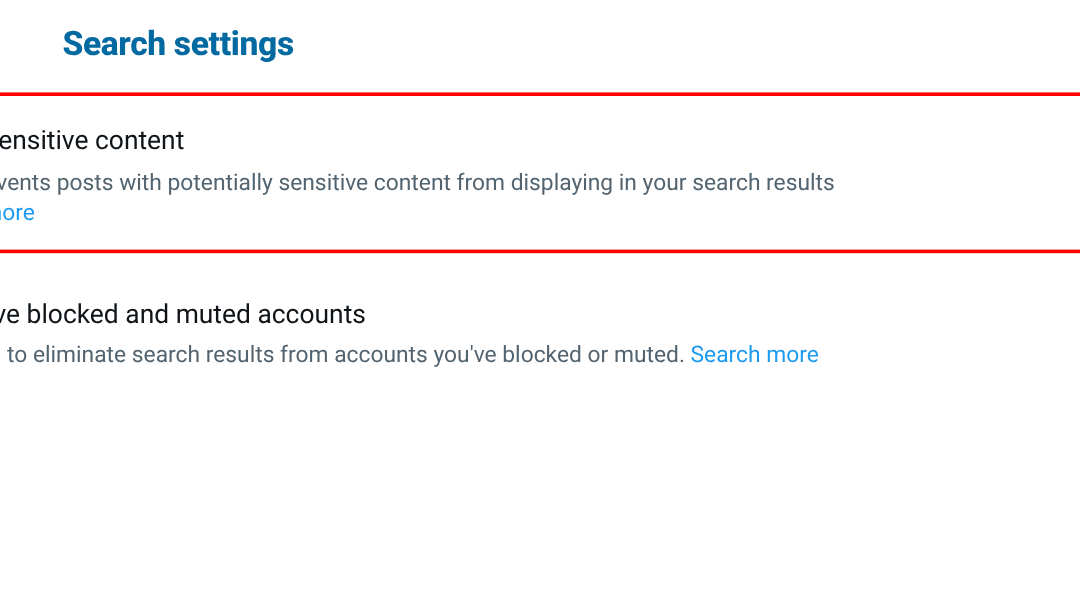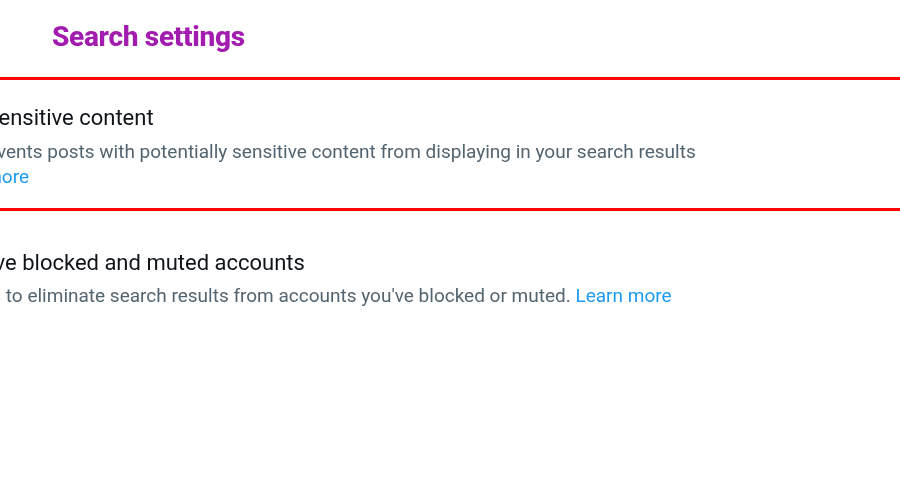--- a/index.html
+++ b/index.html
@@ -11,21 +11,21 @@
       font-family: -apple-system, BlinkMacSystemFont, "Segoe UI", Roboto, Helvetica, Arial, sans-serif;
       background: #ffffff;
       width: 900px;
       height: 500px;
       overflow: hidden;
       position: relative;
     }
     .page-title {
       font-size: 28px;
       font-weight: 800;
-      color: #a21caf;
+      color: #0369a1;
       padding: 20px 0 24px 52px;
       letter-spacing: -0.3px;
     }
     .highlight-box {
       border-top: 3px solid #ff0000;
       border-bottom: 3px solid #ff0000;
       padding: 24px 0 18px 0;
       margin-bottom: 20px;
     }
     .setting-item {
@@ -65,15 +65,15 @@
     <div class="setting-description">
       <span> prevents posts with potentially sensitive content from displaying in your search results</span><br>
       <a class="learn-more">n more</a>
     </div>
   </div>
 </div>
 
 <div class="setting-item second">
   <div class="setting-title">nove blocked and muted accounts</div>
   <div class="setting-description">
-    <span> this to eliminate search results from accounts you've blocked or muted. </span><a class="learn-more">Learn more</a>
+    <span> this to eliminate search results from accounts you've blocked or muted. </span><a class="learn-more">Search more</a>
   </div>
 </div>
 
 </body></html>

